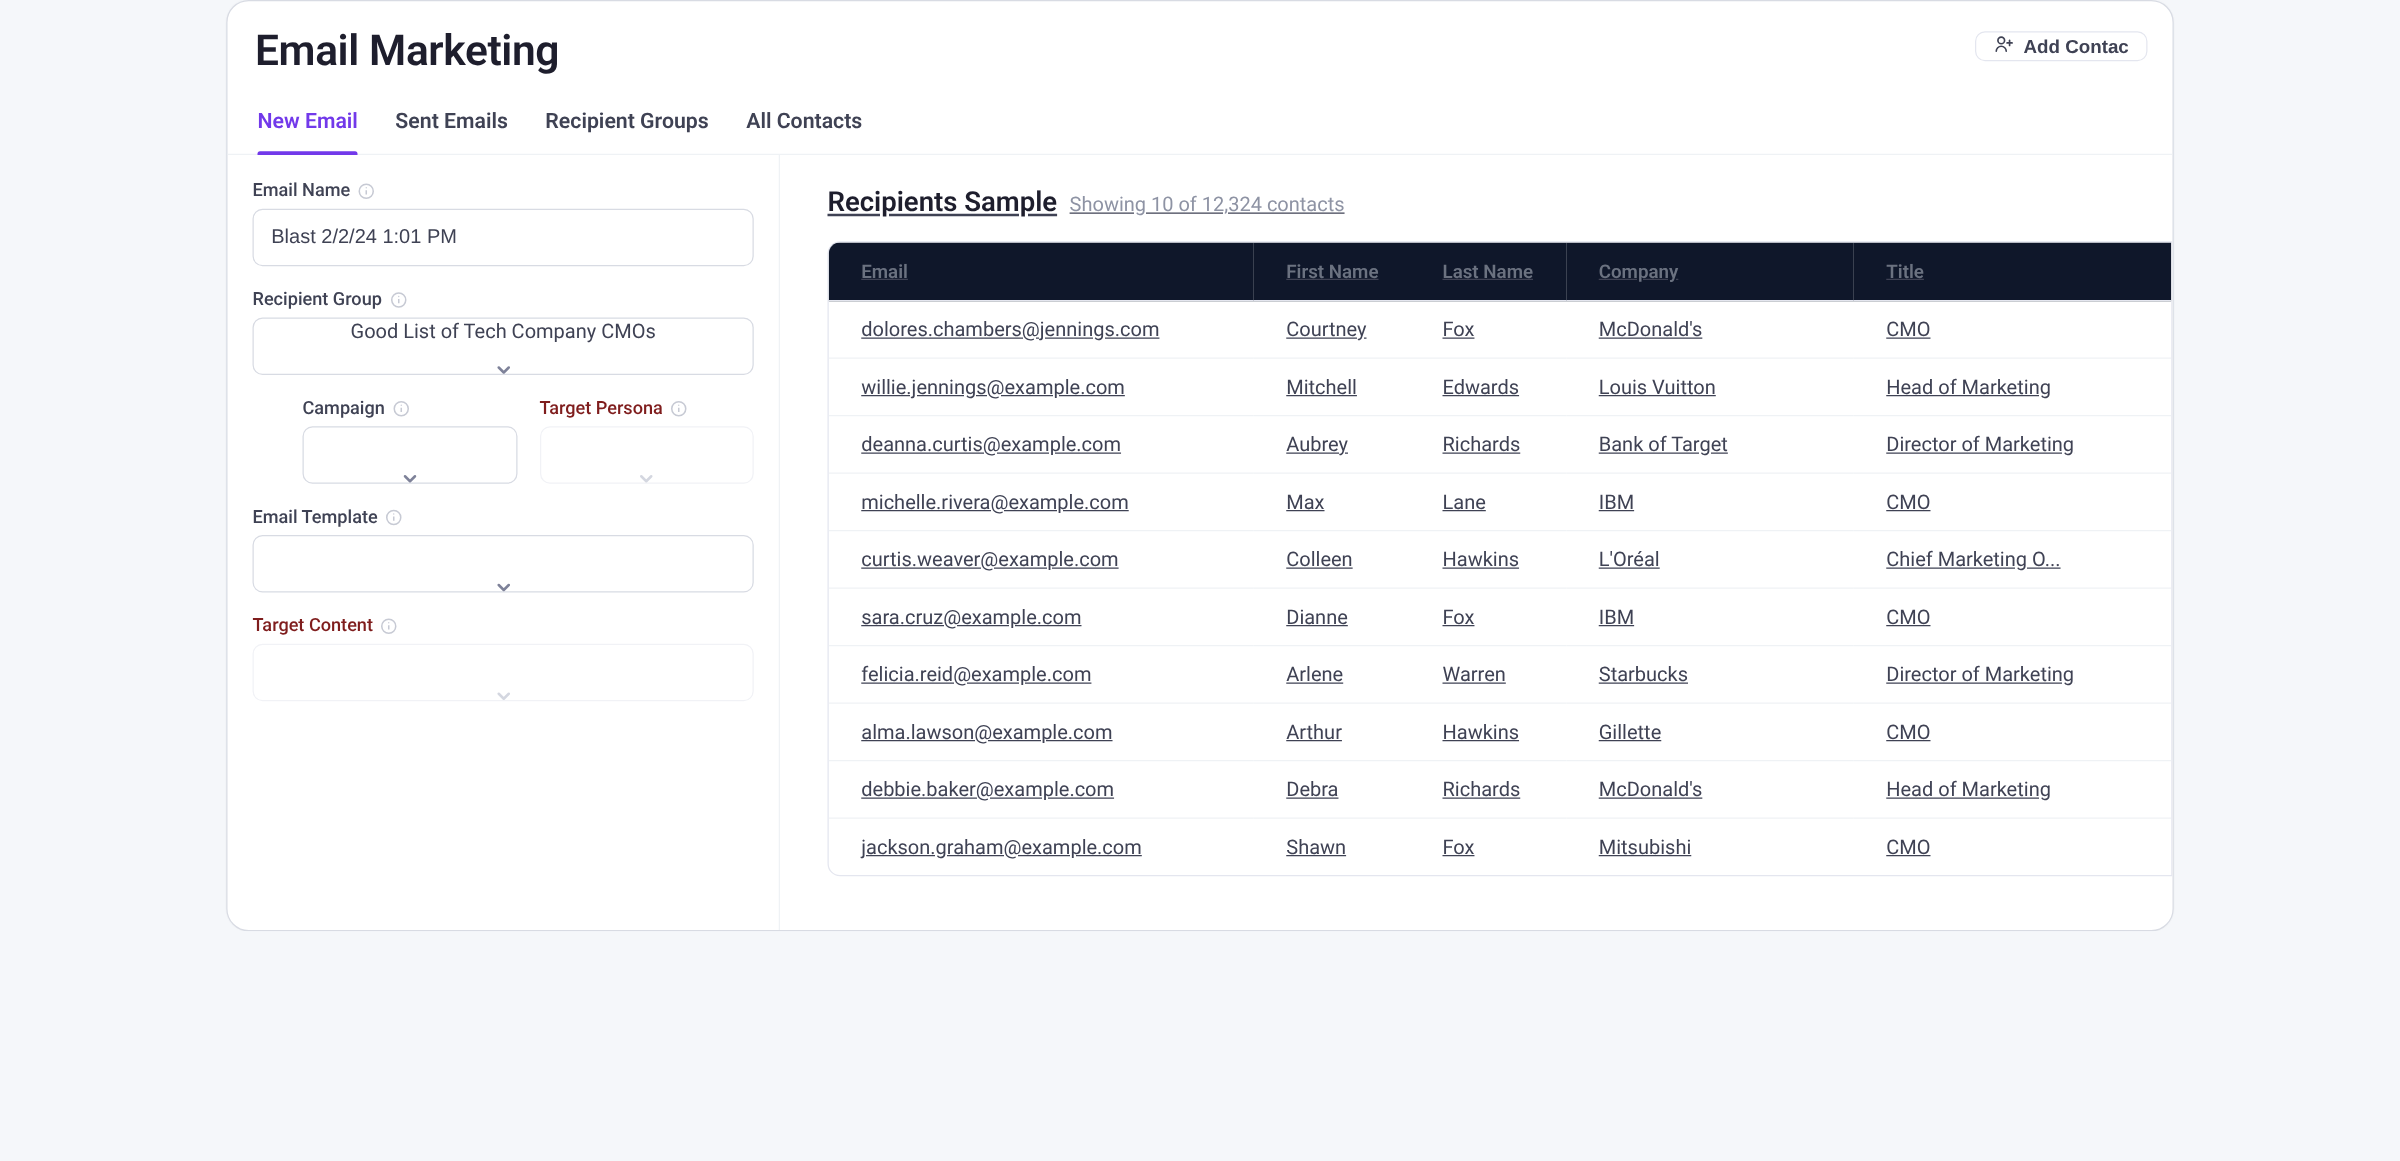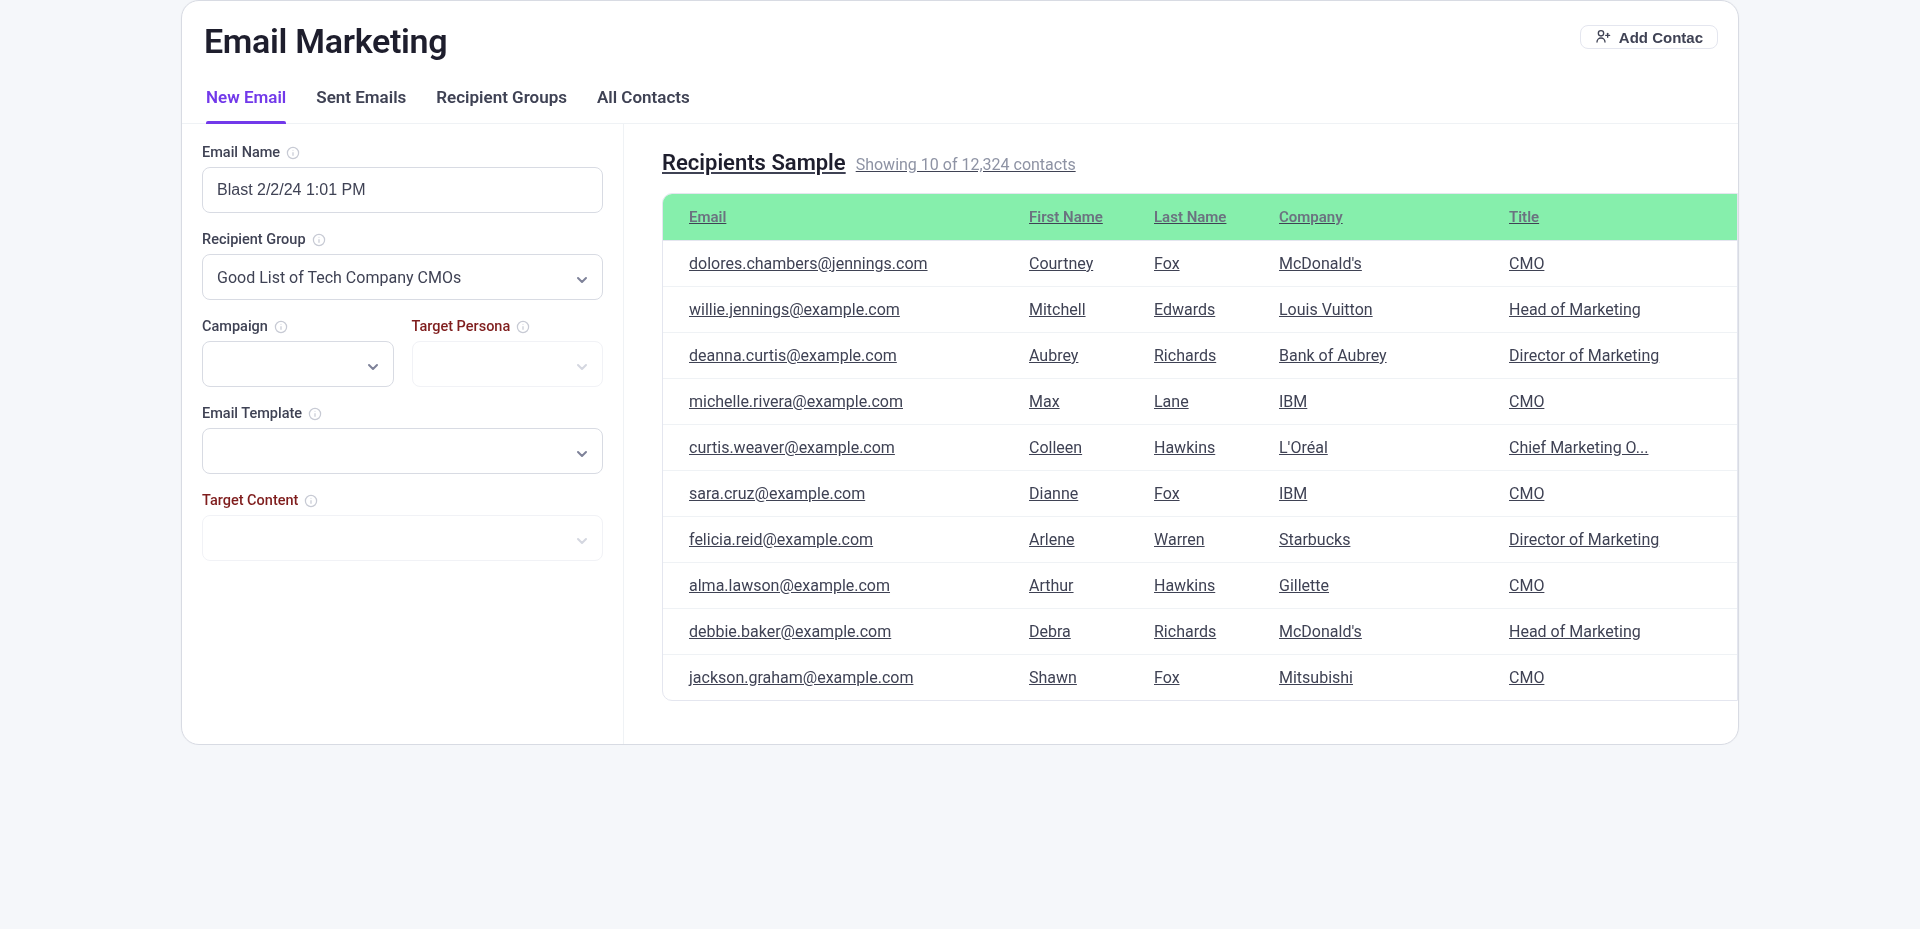--- a/index.html
+++ b/index.html
@@ -116,36 +116,37 @@
     border: 1px solid #d8dbe3;
     border-radius: 8px;
     padding: 0 14px;
     font-size: 16px;
     color: var(--text-body);
     background: #fff;
     display: flex;
     align-items: center;
     justify-content: space-between;
   }
-  .select { cursor: pointer; }
+  .select { cursor: pointer; flex-direction: column; }
   .select.disabled {
     border-color: #f1f2f6;
     color: #b5b8c5;
     cursor: default;
   }
   .field.disabled .field-label { color: #7f1d1d; }
   .chevron {
     width: 12px; height: 12px;
     color: #7e8299;
     flex-shrink: 0;
   }
   .chevron.disabled { color: #d4d7e0; }
   .row-2 {
     display: flex;
     gap: 18px;
+    margin-left: 40px;
   }
   .row-2 > .field { flex: 1; margin-bottom: 18px; }
 
   .main-panel {
     flex: 1;
     padding: 26px 0 26px 38px;
     overflow: hidden;
     text-decoration: underline;
   }
   .section-head {
@@ -169,21 +170,21 @@
     border-radius: 10px 0 0 10px;
     overflow: hidden;
     margin-right: 0;
   }
   table {
     width: 100%;
     border-collapse: collapse;
     table-layout: fixed;
   }
   thead th {
-    background: #86efac;
+    background: #0f172a;
     text-align: left;
     font-size: 15px;
     font-weight: 600;
     color: var(--text-header);
     padding: 14px 14px 14px 26px;
     border-bottom: 1px solid var(--border);
     white-space: nowrap;
   }
   tbody td {
     font-size: 16px;
@@ -388,21 +389,21 @@
                 <td>willie.jennings@example.com</td>
                 <td>Mitchell</td>
                 <td>Edwards</td>
                 <td>Louis Vuitton</td>
                 <td>Head of Marketing</td>
               </tr>
               <tr>
                 <td>deanna.curtis@example.com</td>
                 <td>Aubrey</td>
                 <td>Richards</td>
-                <td>Bank of Aubrey</td>
+                <td>Bank of Target</td>
                 <td>Director of Marketing</td>
               </tr>
               <tr>
                 <td>michelle.rivera@example.com</td>
                 <td>Max</td>
                 <td>Lane</td>
                 <td>IBM</td>
                 <td>CMO</td>
               </tr>
               <tr>

